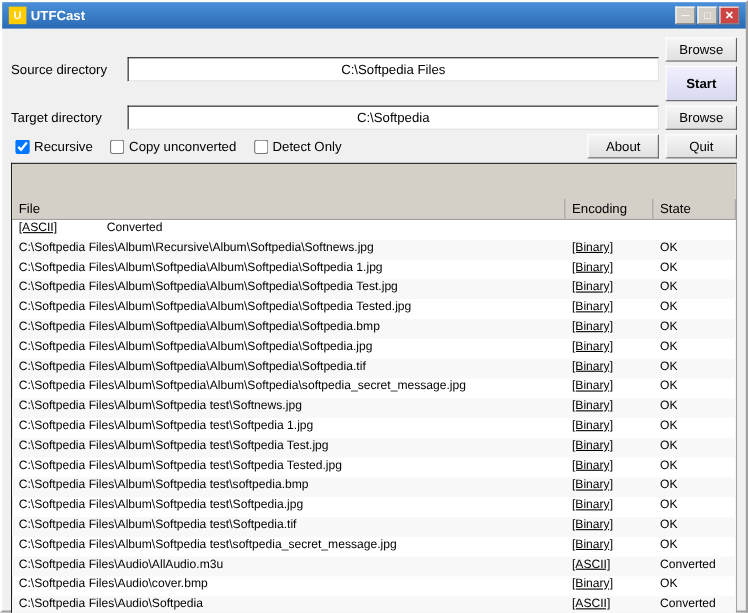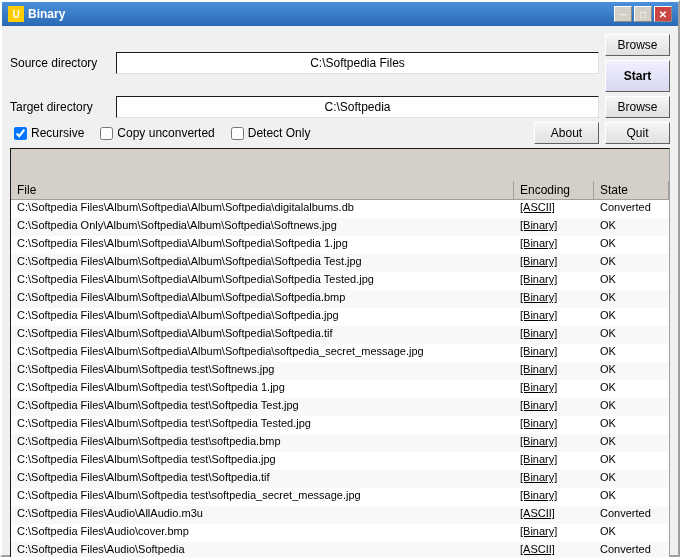--- a/index.html
+++ b/index.html
@@ -194,21 +194,21 @@
     }
   </style>
 </head>
 <body>
 
 <div class="window">
 
   <div class="title-bar">
     <div class="title-bar-left">
       <div class="title-icon">U</div>
-      <span>Binary</span>
+      <span>UTFCast</span>
     </div>
     <div class="title-controls">
       <div class="title-btn">─</div>
       <div class="title-btn">□</div>
       <div class="title-btn close">✕</div>
     </div>
   </div>
 
   <div class="content">
 
@@ -249,26 +249,25 @@
     </div>
 
     <div class="file-list-container">
       <div class="file-list-header">
         <div class="col-header col-file">File</div>
         <div class="col-header col-encoding">Encoding</div>
         <div class="col-header col-state">State</div>
       </div>
       <div class="file-list-body" id="file-list-body">
       <div class="file-row">
-      <div class="cell cell-file">C:\Softpedia Files\Album\Softpedia\Album\Softpedia\digitalalbums.db</div>
       <div class="cell cell-encoding">[ASCII]</div>
       <div class="cell cell-state">Converted</div>
     </div>
           <div class="file-row">
-      <div class="cell cell-file">C:\Softpedia Only\Album\Softpedia\Album\Softpedia\Softnews.jpg</div>
+      <div class="cell cell-file">C:\Softpedia Files\Album\Recursive\Album\Softpedia\Softnews.jpg</div>
       <div class="cell cell-encoding">[Binary]</div>
       <div class="cell cell-state">OK</div>
     </div>
           <div class="file-row">
       <div class="cell cell-file">C:\Softpedia Files\Album\Softpedia\Album\Softpedia\Softpedia 1.jpg</div>
       <div class="cell cell-encoding">[Binary]</div>
       <div class="cell cell-state">OK</div>
     </div>
           <div class="file-row">
       <div class="cell cell-file">C:\Softpedia Files\Album\Softpedia\Album\Softpedia\Softpedia Test.jpg</div>

